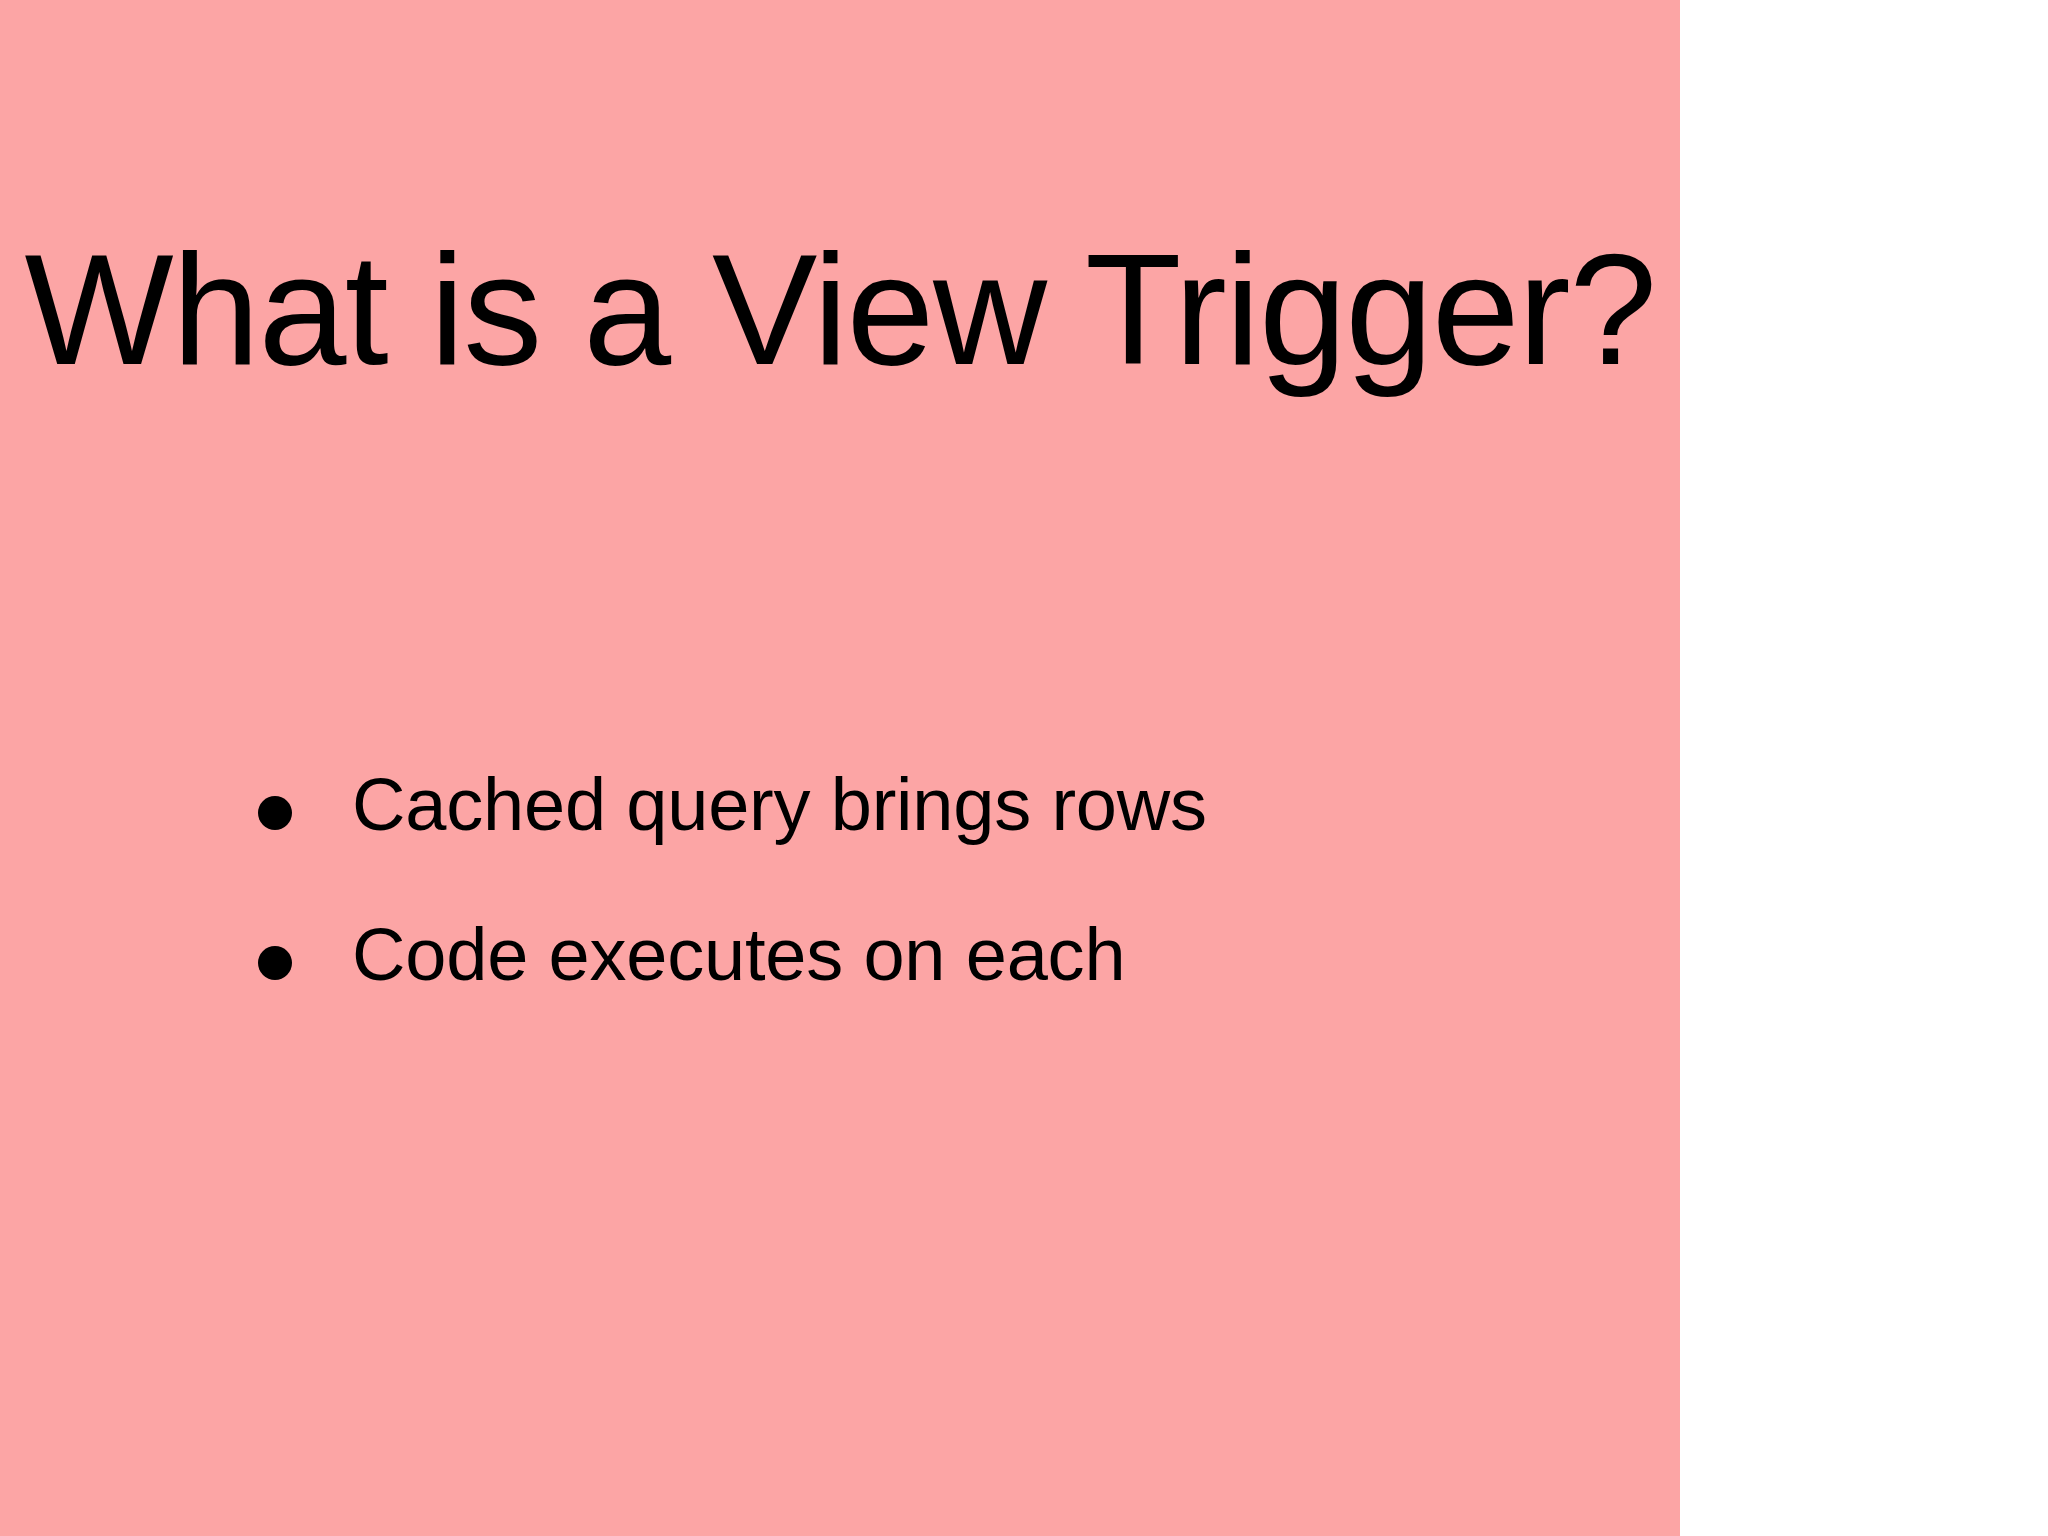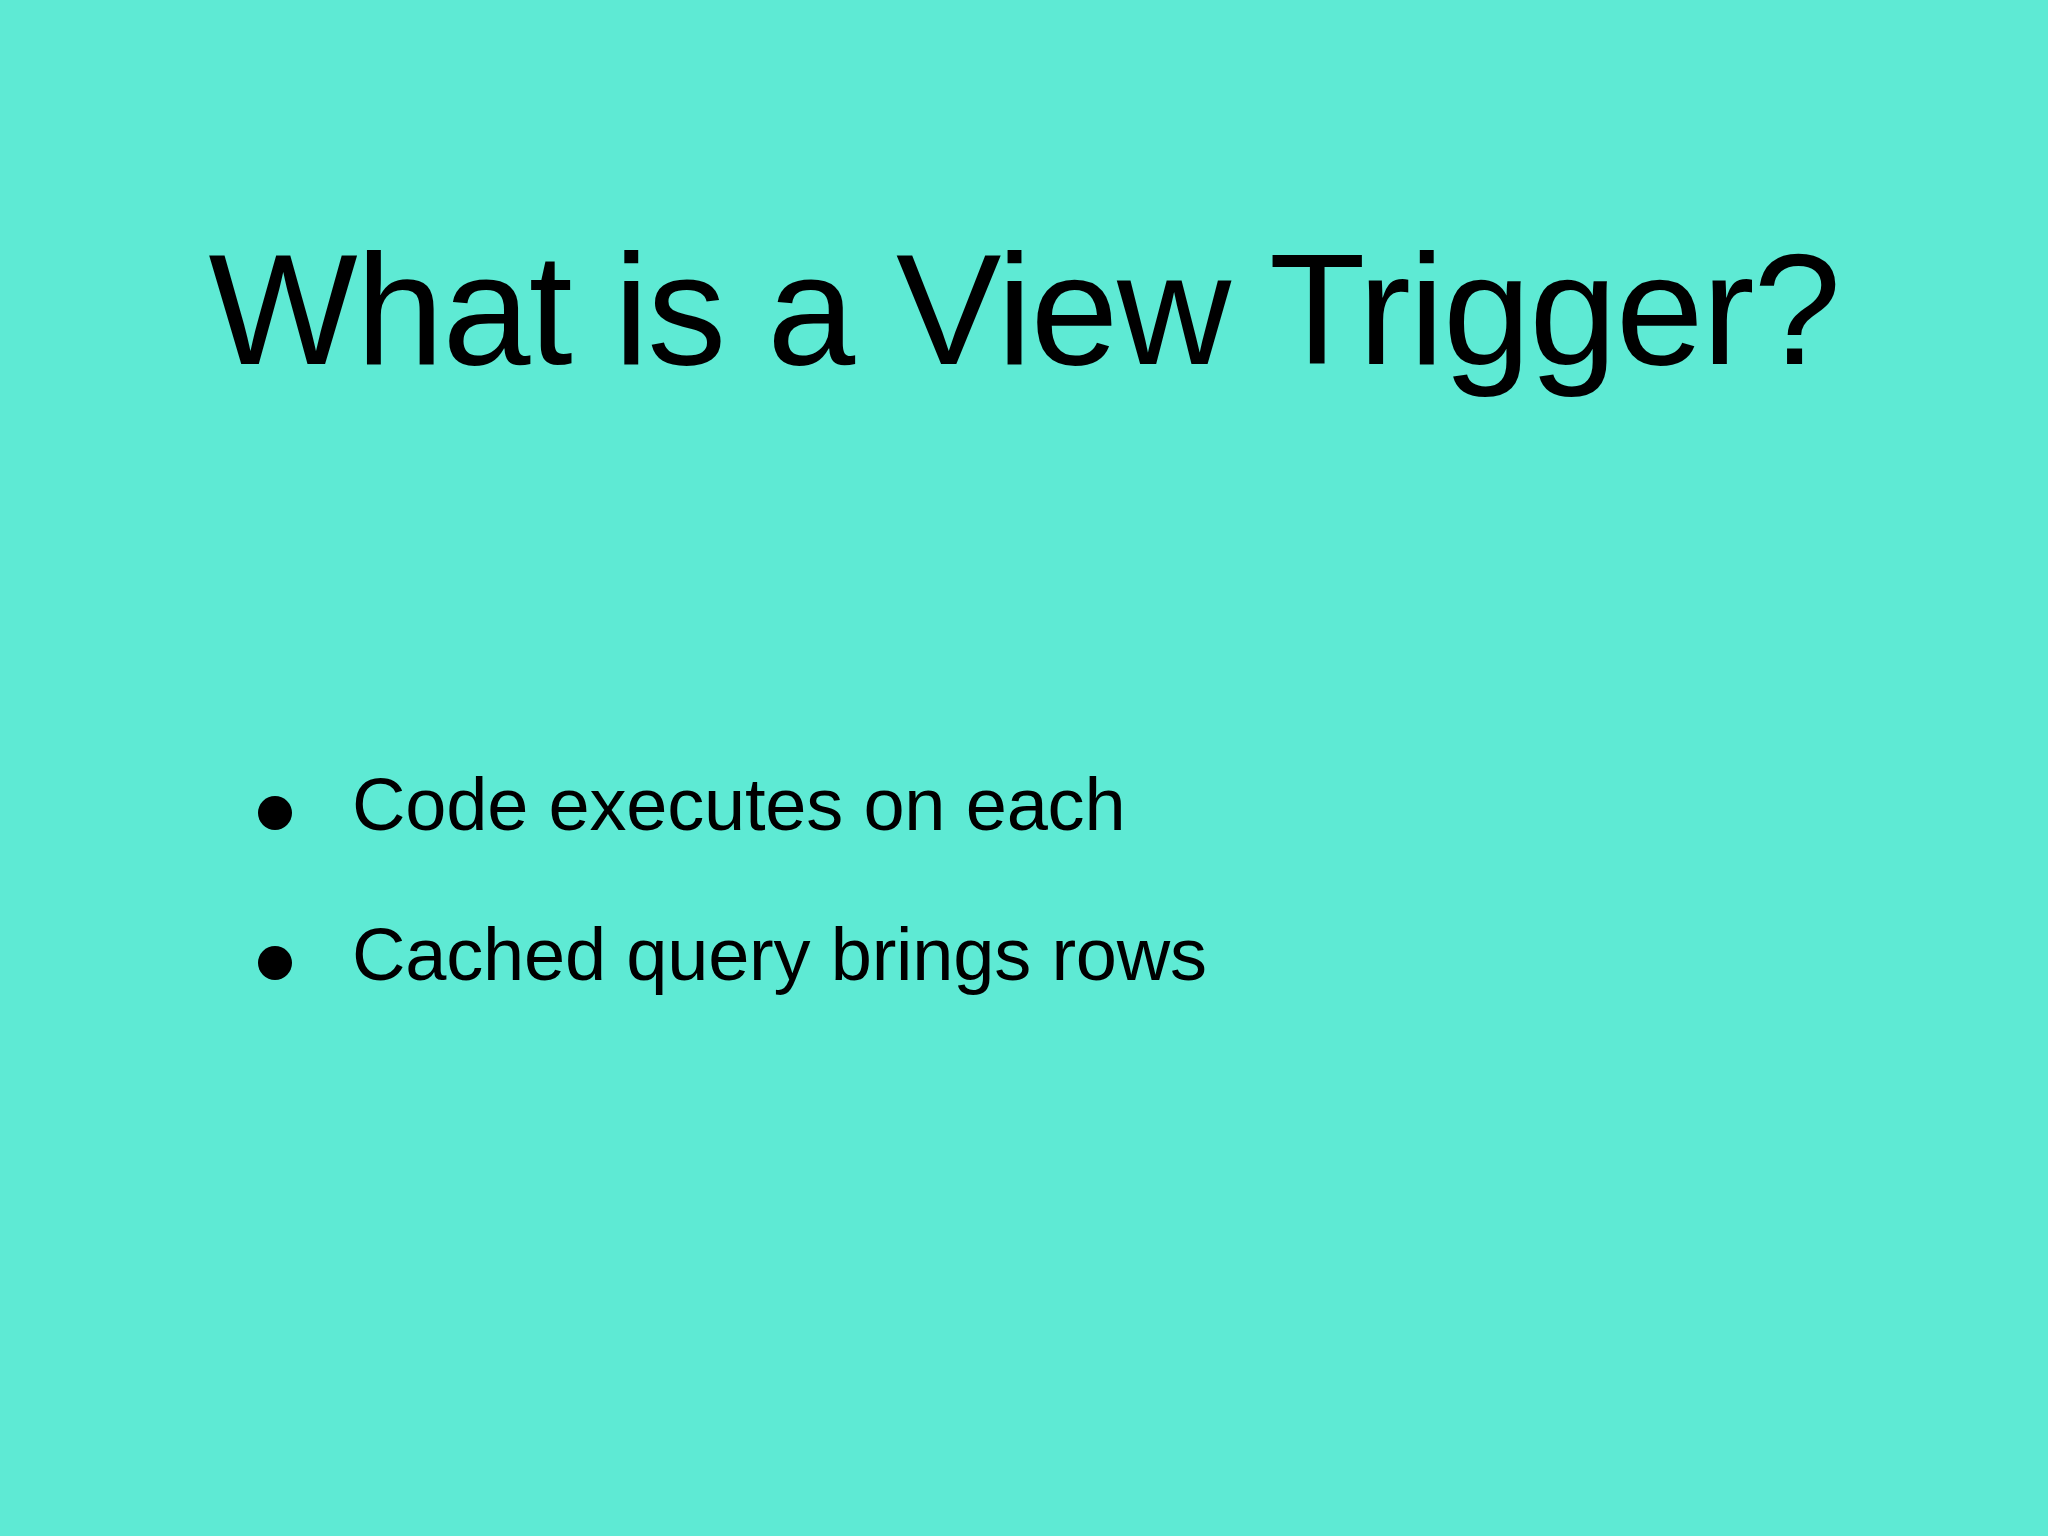--- a/index.html
+++ b/index.html
@@ -4,23 +4,23 @@
 <title>Slide</title>
 <style>
   html, body {
     margin: 0;
     padding: 0;
     background: #ffffff;
   }
 
   .slide {
     position: relative;
-    width: 2048px;
+    width: 1680px;
     height: 1536px;
-    background: #5eead4;
+    background: #fca5a5;
     overflow: hidden;
     font-family: "Liberation Sans", "DejaVu Sans", sans-serif;
     color: #000000;
     -webkit-font-smoothing: antialiased;
   }
 
   
   .slide-title {
     position: absolute;
     left: 0;
@@ -78,23 +78,23 @@
 <body>
 
 <div class="slide">
 
   <h1 class="slide-title">What is a View Trigger?</h1>
 
   <ul class="body-list">
 
     <li class="bullet-row">
       <span class="bullet-marker"></span>
-      <span class="bullet-text">Code executes on each</span>
+      <span class="bullet-text">Cached query brings rows</span>
     </li>
 
     <li class="bullet-row">
       <span class="bullet-marker"></span>
-      <span class="bullet-text">Cached query brings rows</span>
+      <span class="bullet-text">Code executes on each</span>
     </li>
 
   </ul>
 
 </div>
 
 </body></html>

